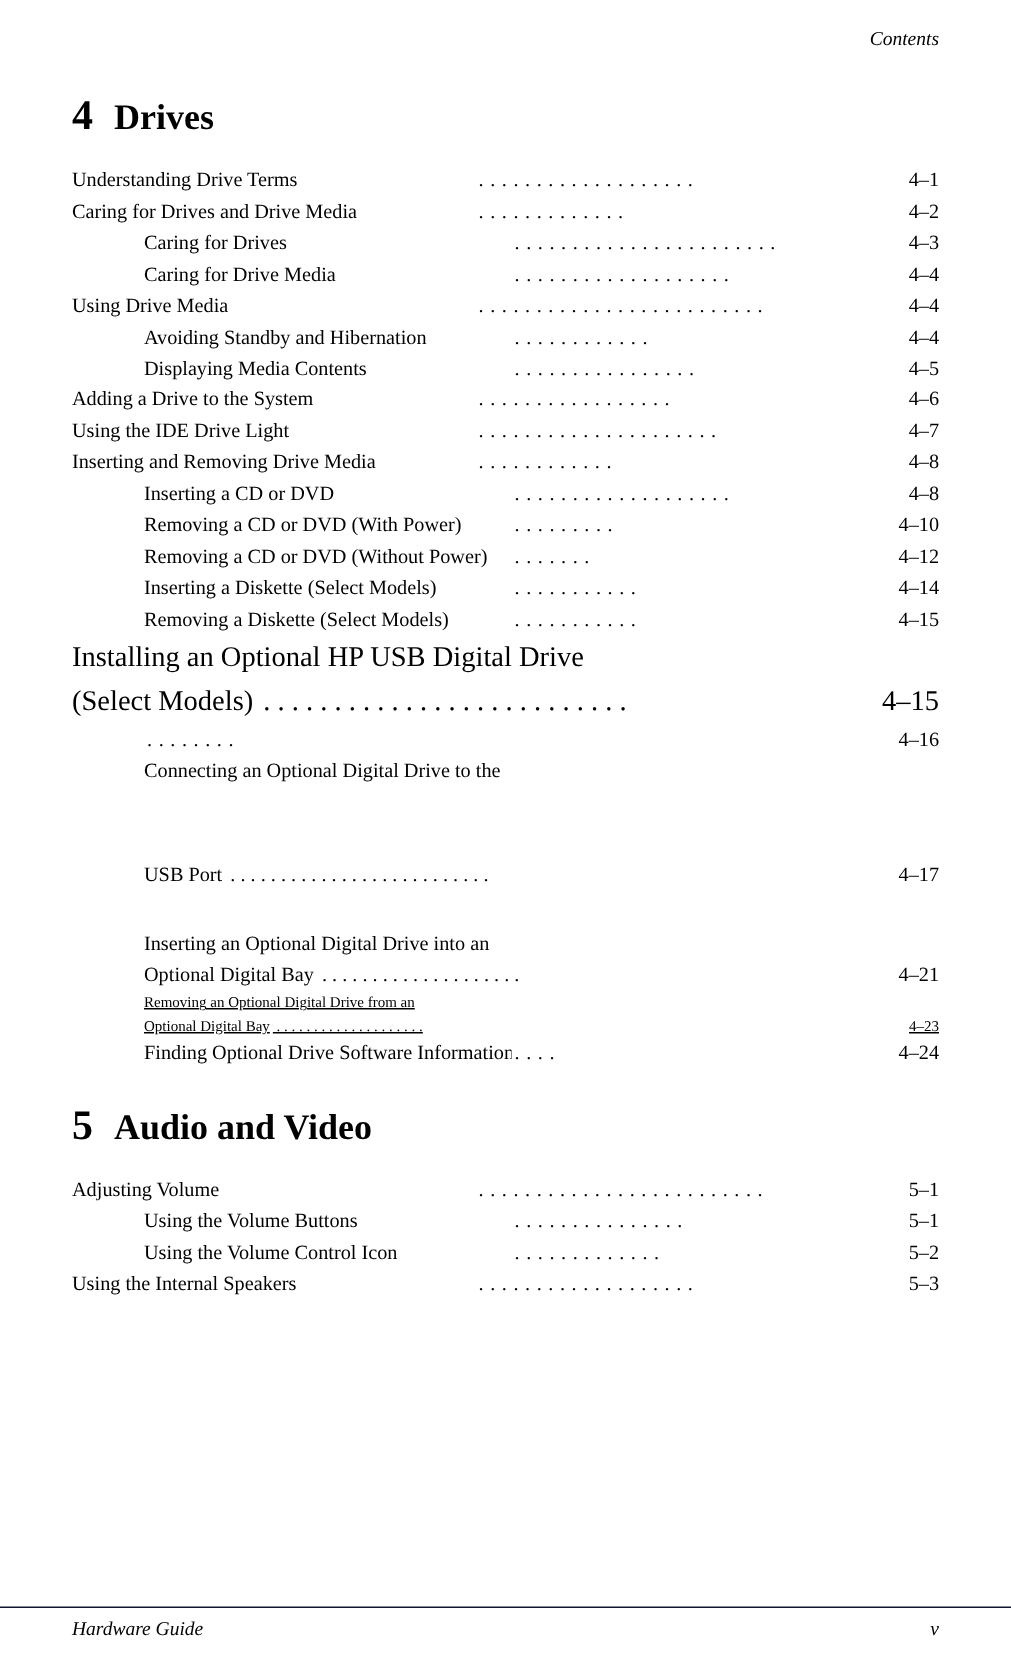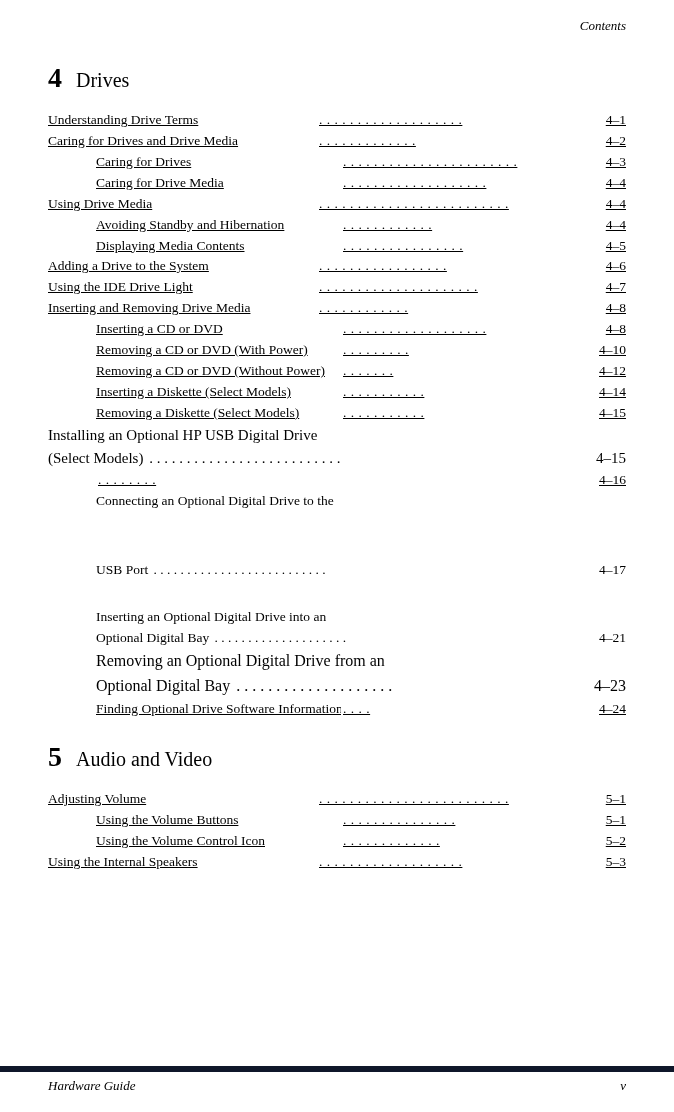--- a/index.html
+++ b/index.html
@@ -41,21 +41,21 @@
 
     
     .page-footer {
       position: absolute;
       bottom: 18px;
       left: 0;
       right: 0;
       display: flex;
       justify-content: space-between;
       padding: 6px 48px 0 48px;
-      border-top: 6px solid #0f172a;
+      border-top: 1px solid #0f172a;
       font-style: italic;
       font-size: 13px;
     }
 
     
     .main-content {
       padding: 10px 48px 60px 48px;
     }
 
     
@@ -66,36 +66,35 @@
       margin-bottom: 16px;
       margin-top: 10px;
     }
 
     .chapter-number {
       font-size: 28px;
       font-weight: bold;
     }
 
     .chapter-title {
-      font-size: 20px;
-      font-weight: normal;
+      font-size: 24px;
+      font-weight: bold;
     }
 
     
     .toc-section {
       margin-bottom: 4px;
     }
 
     .toc-entry {
       display: flex;
       justify-content: space-between;
       align-items: baseline;
       line-height: 1.55;
       font-size: 13.5px;
-      text-decoration: underline;
     }
 
     .toc-entry.indented {
       padding-left: 48px;
     }
 
     .toc-label {
       flex: 1;
       white-space: nowrap;
       overflow: hidden;
@@ -222,21 +221,21 @@
         <span class="toc-dots">. . . . . . . . . . .</span>
         <span class="toc-page">4–14</span>
       </div>
 
       <div class="toc-entry indented">
         <span class="toc-label">Removing a Diskette (Select Models)</span>
         <span class="toc-dots">. . . . . . . . . . .</span>
         <span class="toc-page">4–15</span>
       </div>
 
-      <div style="display:flex; align-items:flex-start; line-height:1.55; font-size:15px;">
+      <div style="display:flex; align-items:flex-start; line-height:1.55; font-size:19px;">
         <div style="flex:1;">
           <div>Installing an Optional HP USB Digital Drive</div>
           <div style="display:flex; align-items:baseline;">
             <span>(Select Models)</span>
             <span style="flex:1; white-space:nowrap; overflow:hidden; padding:0 2px;">&nbsp;. . . . . . . . . . . . . . . . . . . . . . . . . .</span>
             <span style="white-space:nowrap; text-align:right; min-width:36px;">4–15</span>
           </div>
         </div>
       </div>
 
@@ -260,21 +259,21 @@
         <div style="flex:1;margin-top:26px;">
           <div>Inserting an Optional Digital Drive into an</div>
           <div style="display:flex; align-items:baseline;">
             <span>Optional Digital Bay</span>
             <span style="flex:1; white-space:nowrap; overflow:hidden; padding:0 2px;">&nbsp;. . . . . . . . . . . . . . . . . . . .</span>
             <span style="white-space:nowrap; text-align:right; min-width:36px;">4–21</span>
           </div>
         </div>
       </div>
 
-      <div style="display:flex; align-items:flex-start; line-height:1.55; font-size:16px; padding-left:48px;">
+      <div style="display:flex; align-items:flex-start; line-height:1.55; font-size:10px; padding-left:48px;text-decoration:underline;">
         <div style="flex:1;">
           <div>Removing an Optional Digital Drive from an</div>
           <div style="display:flex; align-items:baseline;">
             <span>Optional Digital Bay</span>
             <span style="flex:1; white-space:nowrap; overflow:hidden; padding:0 2px;">&nbsp;. . . . . . . . . . . . . . . . . . . .</span>
             <span style="white-space:nowrap; text-align:right; min-width:36px;">4–23</span>
           </div>
         </div>
       </div>
 

